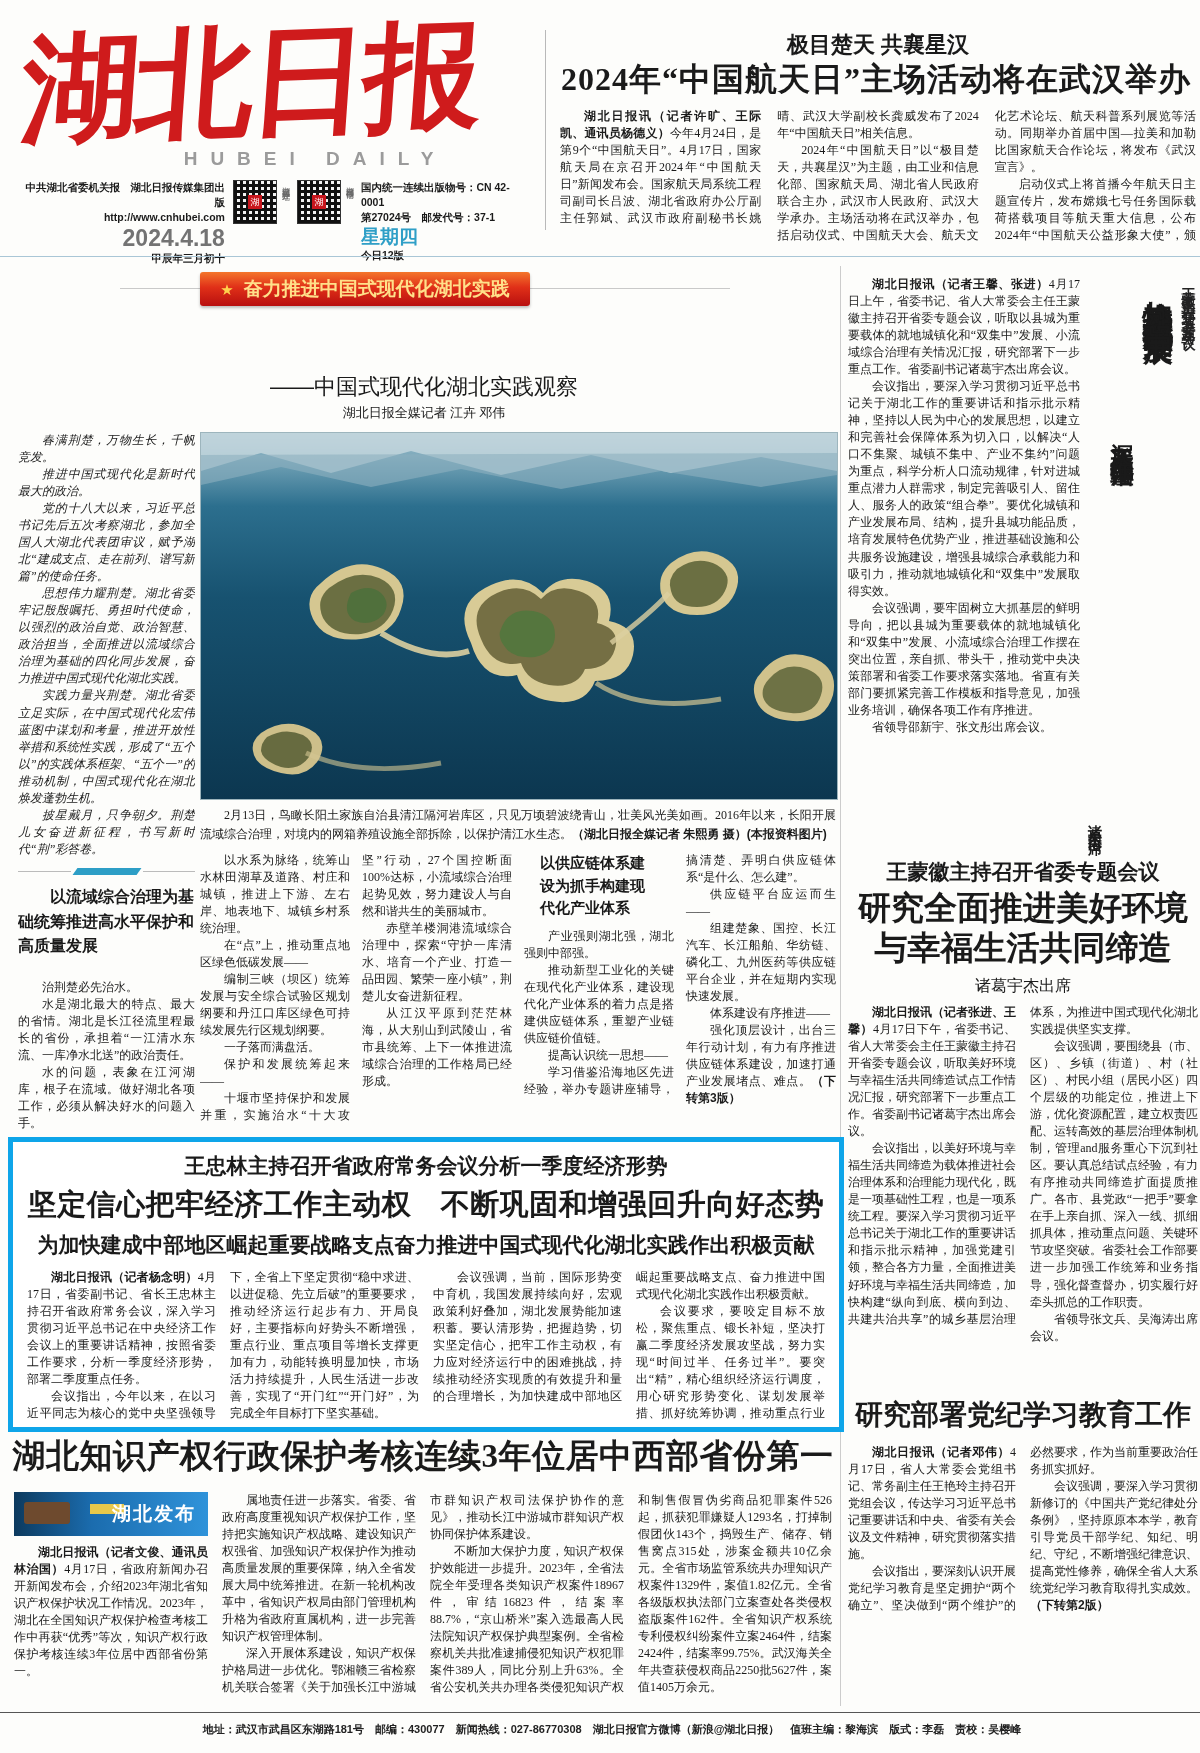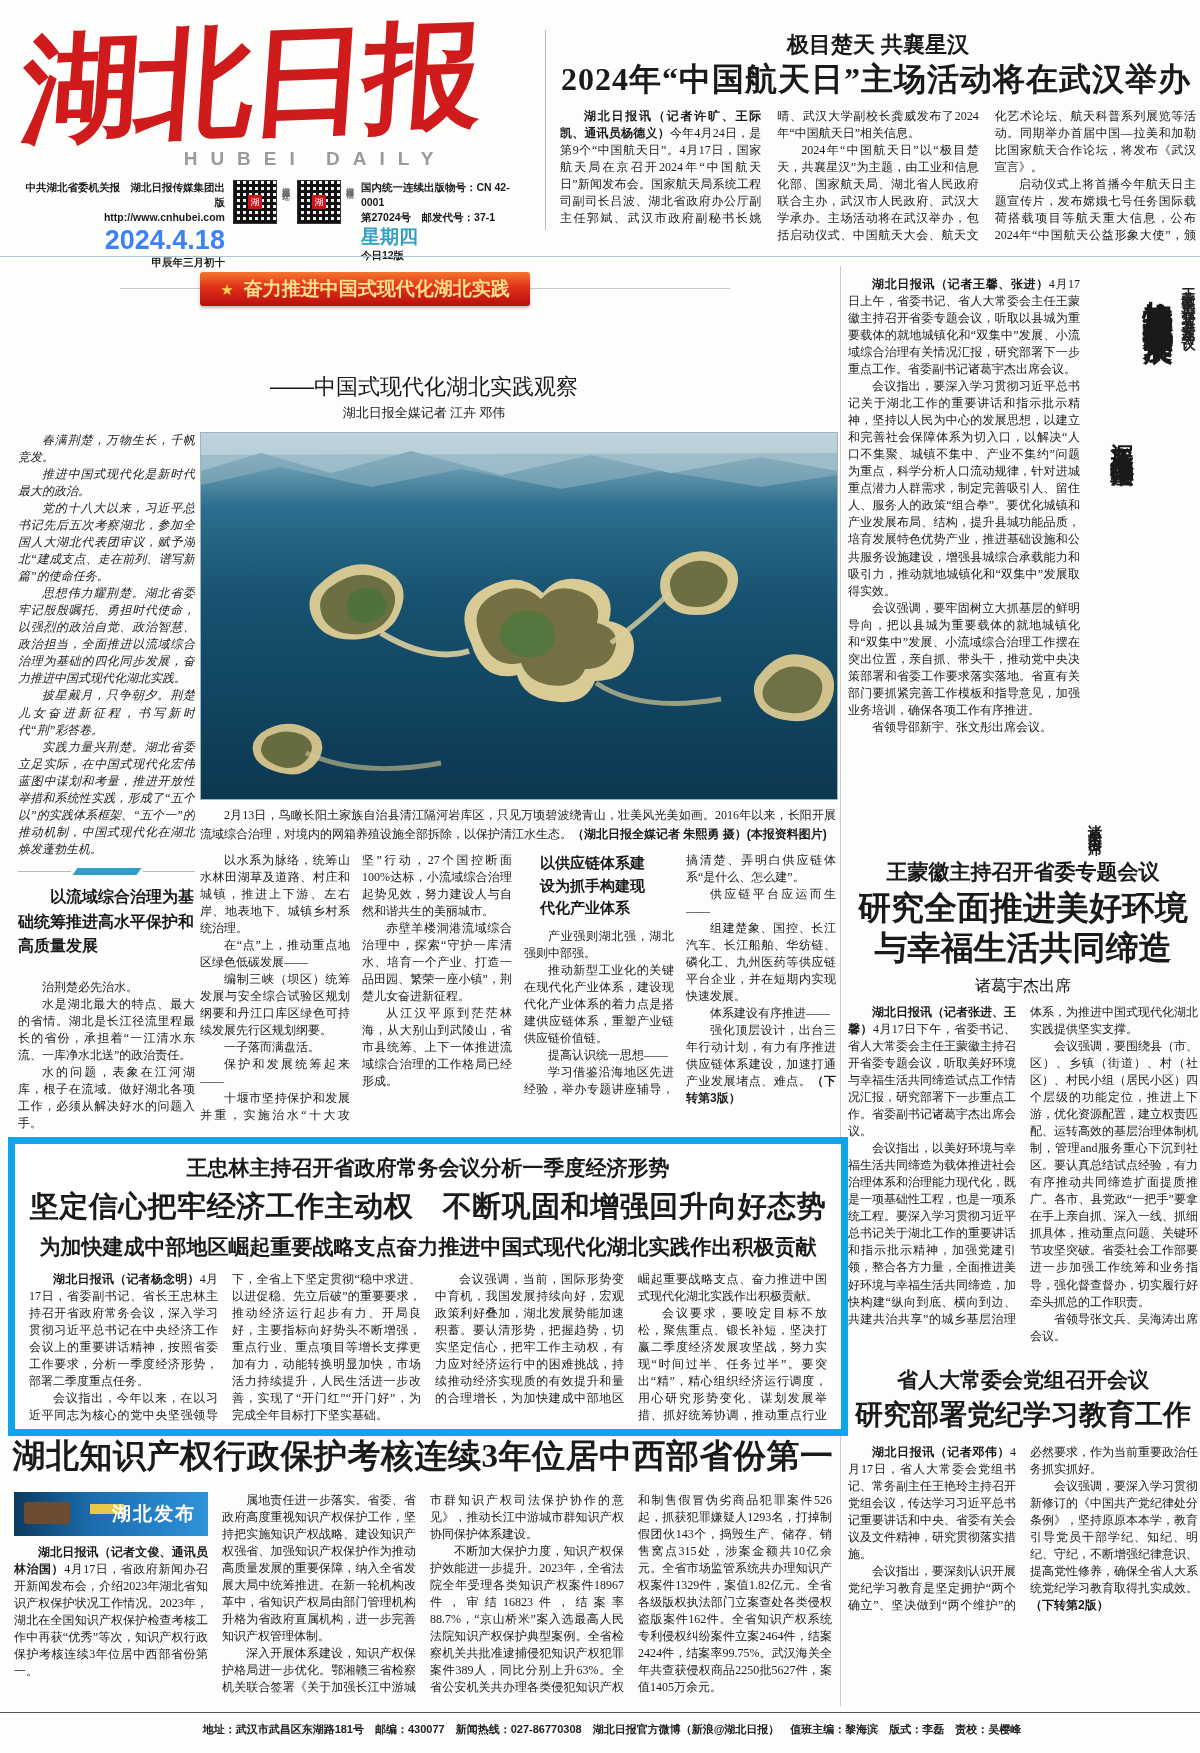--- a/index.html
+++ b/index.html
@@ -8,21 +8,21 @@
   .sans{font-family:"Liberation Sans","DejaVu Sans",sans-serif;}
   .abs{position:absolute;}
   
   .mast-title{left:22px;top:18px;width:500px;font-size:118px;line-height:1.1;font-weight:900;
               color:#cf1b1c;letter-spacing:-4px;transform:rotate(-2deg) skewX(-6deg);white-space:nowrap;}
   .mast-en{left:150px;top:148px;width:330px;text-align:center;color:#9b9b9b;font-size:19px;
            letter-spacing:13px;font-weight:bold;}
   .mast-info{left:18px;top:180px;width:512px;display:flex;align-items:flex-start;gap:8px;}
   .mi-left{width:208px;text-align:right;font-size:10.5px;font-weight:bold;line-height:1.45;}
   .mi-right{width:170px;text-align:left;font-size:10.5px;font-weight:bold;line-height:1.45;}
-  .mi-date{color:#3b82f6;font-size:27px;line-height:1.1;}
+  .mi-date{color:#737373;font-size:23px;line-height:1.1;}
   .mi-week{color:#2f9fc7;font-size:19px;line-height:1.2;}
   .qr{width:42px;height:42px;border:1px solid #333;position:relative;flex:0 0 auto;
       background:
         repeating-linear-gradient(0deg,#111 0 3px,transparent 3px 6px),
         repeating-linear-gradient(90deg,#111 0 3px,#f4f4f4 3px 6px);}
   .qr::after{content:"湖";position:absolute;left:14px;top:14px;width:14px;height:14px;background:#c8161d;
              color:#fff;font-size:9px;line-height:14px;text-align:center;font-family:"Liberation Sans",sans-serif;}
   .qr-label{writing-mode:vertical-rl;font-size:8px;color:#666;line-height:1;margin-left:-4px;letter-spacing:1px;}
   .vline{background:#b9b9b9;width:1px;}
   .hline{background:#a9c6d6;height:1px;}
@@ -52,21 +52,21 @@
   .ornament{display:flex;align-items:center;margin:10px 0;}
   .ornament .l{flex:1;height:1px;background:#bbb;}
   .ornament .m{width:64px;height:7px;background:#2d9ec6;transform:skewX(-35deg);margin:0 4px;}
   .sec-title{font-family:"Liberation Sans",sans-serif;font-size:16px;font-weight:bold;line-height:1.55;
              text-indent:2em;margin:6px 0 20px 0;}
   .photo{left:200px;top:432px;width:636px;height:366px;overflow:hidden;border:1px solid #9db5bd;}
   .caption{left:200px;top:806px;width:636px;font-size:12px;line-height:1.55;text-align:justify;text-indent:2em;}
   .caption b{font-family:"Liberation Sans",sans-serif;}
   .mid-flow{left:200px;top:852px;width:636px;height:278px;column-count:4;column-gap:12px;overflow:hidden;}
   
-  .redbox{left:8px;top:1137px;width:798px;height:265px;border:7px solid #0ea5e9;padding:10px 14px;background:#fff;}
+  .redbox{left:8px;top:1137px;width:798px;height:265px;border:5px solid #0ea5e9;padding:10px 14px;background:#fff;}
   .rb-kicker{text-align:center;font-size:21px;font-family:"Liberation Sans",sans-serif;font-weight:600;}
   .rb-h1{text-align:center;font-size:29px;font-weight:900;margin-top:5px;letter-spacing:.5px;}
   .rb-h2{text-align:center;font-size:21px;font-weight:900;margin-top:6px;}
   .rb-flow{column-count:4;column-gap:14px;height:158px;margin-top:10px;overflow:hidden;}
   
   .ipr-head{left:10px;top:1434px;width:826px;text-align:center;font-size:33px;font-weight:900;letter-spacing:.5px;}
   .ipr-flow{left:14px;top:1492px;width:818px;height:210px;column-count:4;column-gap:14px;overflow:hidden;}
   .fb-banner{height:44px;margin-bottom:8px;position:relative;overflow:hidden;
              background:linear-gradient(90deg,#0d3a5e 0%,#1b6cae 40%,#2f93da 100%);}
   .fb-banner .cam{position:absolute;left:10px;top:10px;width:46px;height:22px;background:#6e4a2e;
@@ -138,22 +138,22 @@
   <div class="abs banner sans">奋力推进中国式现代化湖北实践</div>
   <div class="abs lead-sub">——中国式现代化湖北实践观察</div>
   <div class="abs lead-by">湖北日报全媒记者 江卉 邓伟</div>
 
   <div class="abs left-col flow">
     <div class="intro">
         <p>春满荆楚，万物生长，千帆竞发。</p>
         <p>推进中国式现代化是新时代最大的政治。</p>
         <p>党的十八大以来，习近平总书记先后五次考察湖北，参加全国人大湖北代表团审议，赋予湖北“建成支点、走在前列、谱写新篇”的使命任务。</p>
         <p>思想伟力耀荆楚。湖北省委牢记殷殷嘱托、勇担时代使命，以强烈的政治自觉、政治智慧、政治担当，全面推进以流域综合治理为基础的四化同步发展，奋力推进中国式现代化湖北实践。</p>
+        <p>实践力量兴荆楚。湖北省委立足实际，在中国式现代化宏伟蓝图中谋划和考量，推进开放性举措和系统性实践，形成了“五个以”的实践体系框架、“五个一”的推动机制，中国式现代化在湖北焕发蓬勃生机。</p>
         <p>披星戴月，只争朝夕。荆楚儿女奋进新征程，书写新时代“荆”彩答卷。</p>
-        <p>实践力量兴荆楚。湖北省委立足实际，在中国式现代化宏伟蓝图中谋划和考量，推进开放性举措和系统性实践，形成了“五个以”的实践体系框架、“五个一”的推动机制，中国式现代化在湖北焕发蓬勃生机。</p>
       </div>
     <div class="ornament">
         <div class="l"></div>
         <div class="m"></div>
         <div class="l"></div>
       </div>
     <div class="sec-title">以流域综合治理为基础统筹推进高水平保护和高质量发展</div>
     <div>
         <p>治荆楚必先治水。</p>
         <p>水是湖北最大的特点、最大的省情。湖北是长江径流里程最长的省份，承担着“一江清水东流、一库净水北送”的政治责任。</p>
@@ -265,21 +265,20 @@
     <div>与幸福生活共同缔造</div>
   </div>
   <div class="abs rs2-sub">诸葛宇杰出席</div>
   <div class="abs rs2-flow flow">
       <p><b>湖北日报讯（记者张进、王馨）</b>4月17日下午，省委书记、省人大常委会主任王蒙徽主持召开省委专题会议，听取美好环境与幸福生活共同缔造试点工作情况汇报，研究部署下一步重点工作。省委副书记诸葛宇杰出席会议。</p>
       <p>会议指出，以美好环境与幸福生活共同缔造为载体推进社会治理体系和治理能力现代化，既是一项基础性工程，也是一项系统工程。要深入学习贯彻习近平总书记关于湖北工作的重要讲话和指示批示精神，加强党建引领，整合各方力量，全面推进美好环境与幸福生活共同缔造，加快构建“纵向到底、横向到边、共建共治共享”的城乡基层治理体系，为推进中国式现代化湖北实践提供坚实支撑。</p>
       <p>会议强调，要围绕县（市、区）、乡镇（街道）、村（社区）、村民小组（居民小区）四个层级的功能定位，推进上下游，优化资源配置，建立权责匹配、运转高效的基层治理体制机制，管理and服务重心下沉到社区。要认真总结试点经验，有力有序推动共同缔造扩面提质推广。各市、县党政“一把手”要拿在手上亲自抓、深入一线、抓细抓具体，推动重点问题、关键环节攻坚突破。省委社会工作部要进一步加强工作统筹和业务指导，强化督查督办，切实履行好牵头抓总的工作职责。</p>
       <p>省领导张文兵、吴海涛出席会议。</p>
     </div>
 
-  <div class="abs rs3-kicker">省人大常委会党组召开会议</div>
   <div class="abs rs3-head">研究部署党纪学习教育工作</div>
   <div class="abs rs3-flow flow">
       <p><b>湖北日报讯（记者邓伟）</b>4月17日，省人大常委会党组书记、常务副主任王艳玲主持召开党组会议，传达学习习近平总书记重要讲话和中央、省委有关会议及文件精神，研究贯彻落实措施。</p>
       <p>会议指出，要深刻认识开展党纪学习教育是坚定拥护“两个确立”、坚决做到“两个维护”的必然要求，作为当前重要政治任务抓实抓好。</p>
       <p>会议强调，要深入学习贯彻新修订的《中国共产党纪律处分条例》，坚持原原本本学，教育引导党员干部学纪、知纪、明纪、守纪，不断增强纪律意识、提高党性修养，确保全省人大系统党纪学习教育取得扎实成效。<b>（下转第2版）</b></p>
     </div>
 
   <div class="abs foot-line"></div>
   <div class="abs footer">地址：武汉市武昌区东湖路181号　邮编：430077　新闻热线：027-86770308　湖北日报官方微博（新浪@湖北日报）　值班主编：黎海滨　版式：李磊　责校：吴樱峰</div>
 

